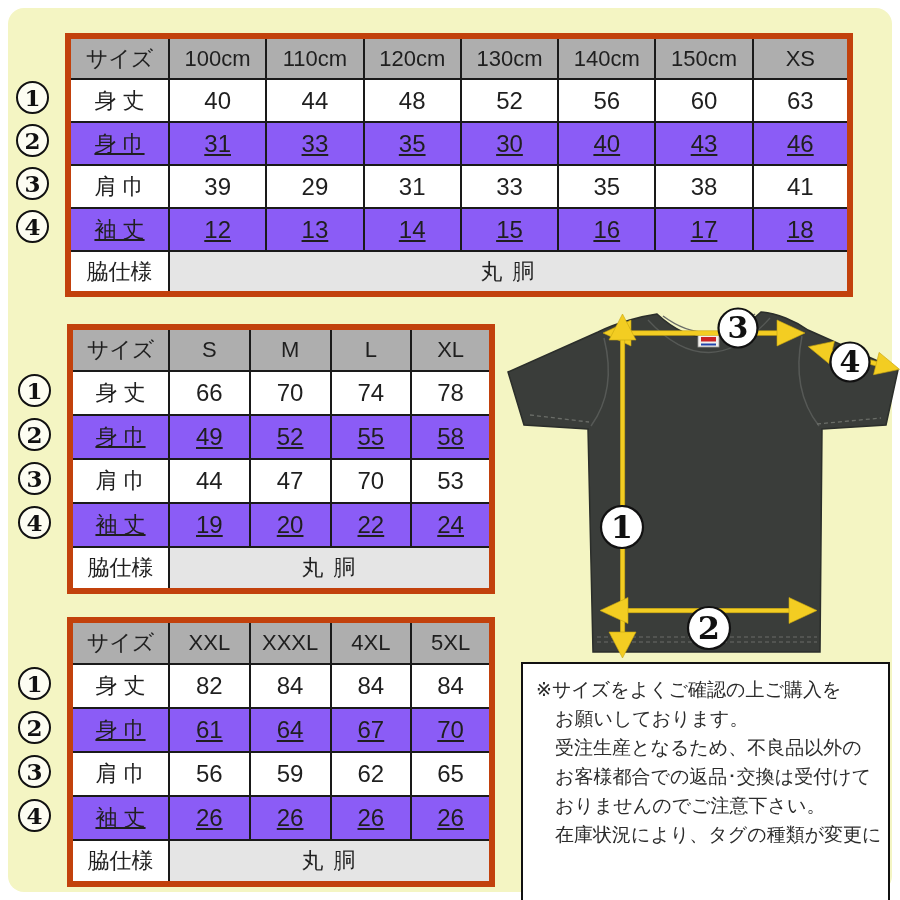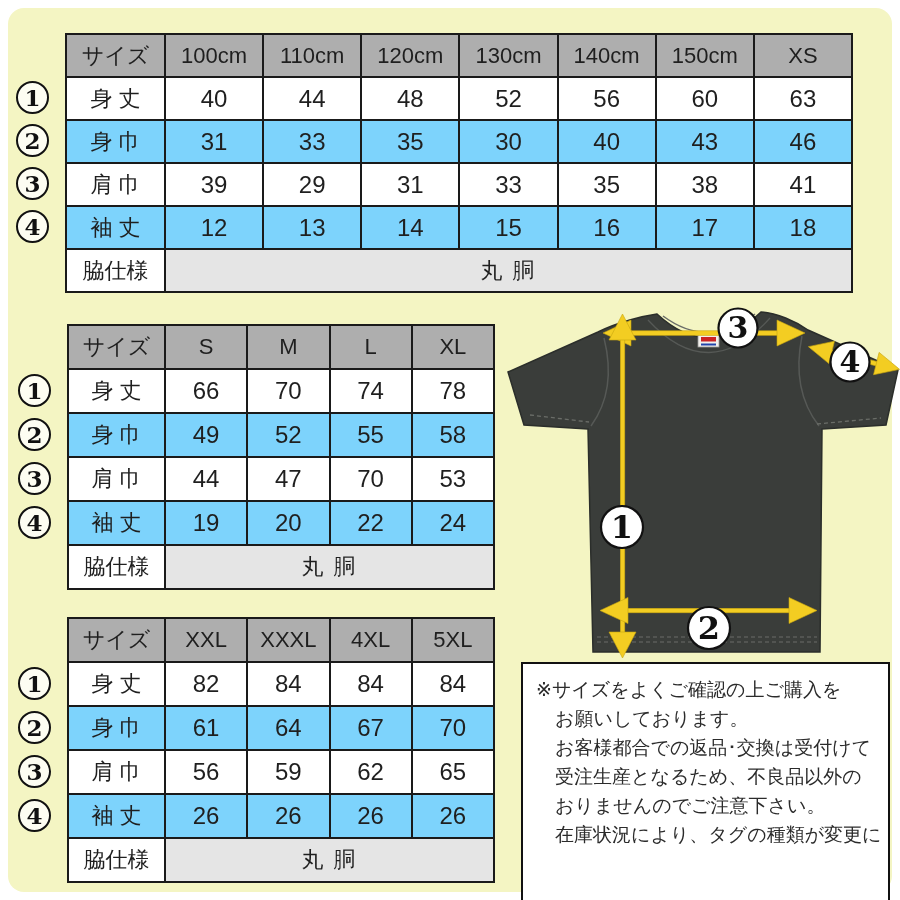--- a/index.html
+++ b/index.html
@@ -3,27 +3,27 @@
 <meta charset="utf-8">
 <style>
   html,body{margin:0;padding:0;}
   body{width:900px;height:900px;position:relative;background:#ffffff;
        font-family:"Liberation Sans","DejaVu Sans",sans-serif;overflow:hidden;}
   .bg{position:absolute;left:8px;top:8px;right:8px;bottom:8px;background:#f4f5c3;border-radius:16px;}
 
   
   .tbl-host{position:absolute;}
   .size-table{border-collapse:collapse;table-layout:fixed;background:#ffffff;
-              border:1px solid #c2410c;width:100%;}
+              border:6px solid #c2410c;width:100%;}
   .size-table td{border:2px solid #1a1a1a;text-align:center;vertical-align:middle;
                  color:#1f1f1f;padding:0;overflow:hidden;}
   .size-table .hd{background:#aeaeae;font-size:22px;}
   .size-table .lbl{font-size:22px;}
   .size-table .val{font-size:24px;}
-  .size-table tr.gray td{background:#7dd3fc;}
+  .size-table tr.gray td{background:#8b5cf6;text-decoration:underline;}
   .size-table .span{font-size:22px;letter-spacing:2px;background:#e5e5e5;}
   #t1 tr{height:43px;} #t2 tr,#t3 tr{height:44px;}
   #t1{width:788px;} #t2,#t3{width:428px;}
   #t1 td:first-child{width:97px;} #t2 td:first-child,#t3 td:first-child{width:95px;}
 
   
   .circ{position:absolute;left:-49px;width:29px;height:29px;border:2px solid #111;
         border-radius:50%;background:#fdfdf2;color:#111;
         font-family:"DejaVu Serif","Liberation Serif",serif;font-size:23px;font-weight:600;
         display:flex;align-items:center;justify-content:center;line-height:1;}
@@ -287,18 +287,18 @@
     </g>
   </g>
 </svg>
 </div>
 
 <div class="note">
 
   <div id="note-text">
       <div class="first">※サイズをよくご確認の上ご購入を</div>
       <div class="cont">お願いしております。</div>
+      <div class="cont">受注生産となるため、不良品以外の</div>
       <div class="cont">お客様都合での返品･交換は受付けて</div>
-      <div class="cont">受注生産となるため、不良品以外の</div>
       <div class="cont">おりませんのでご注意下さい。</div>
       <div class="cont">在庫状況により、タグの種類が変更に</div>
     </div>
 </div>
 
 </body></html>

